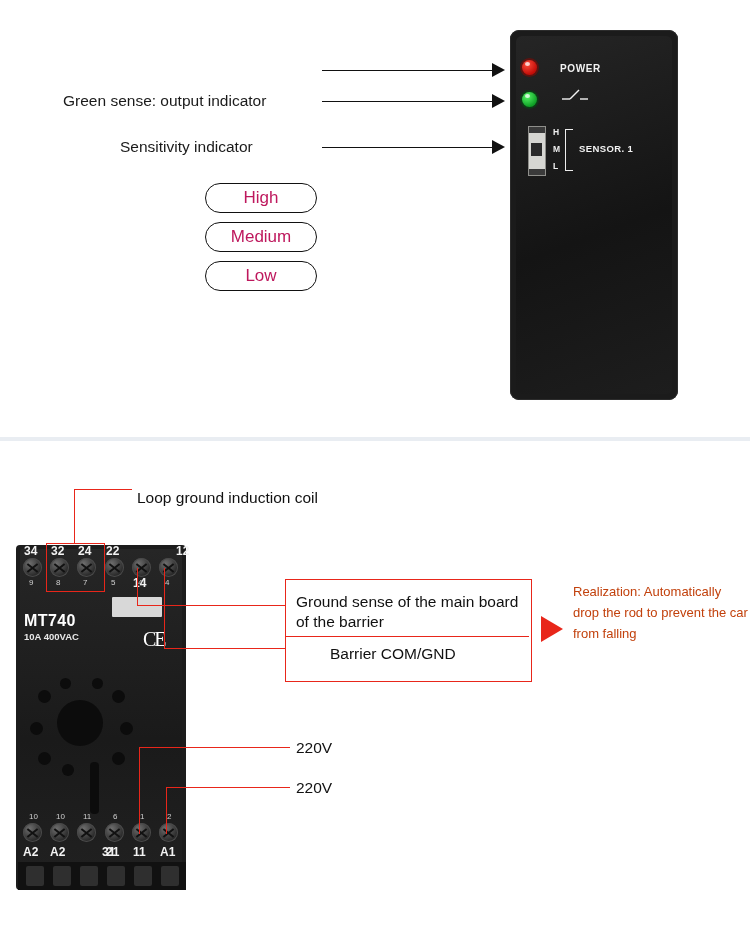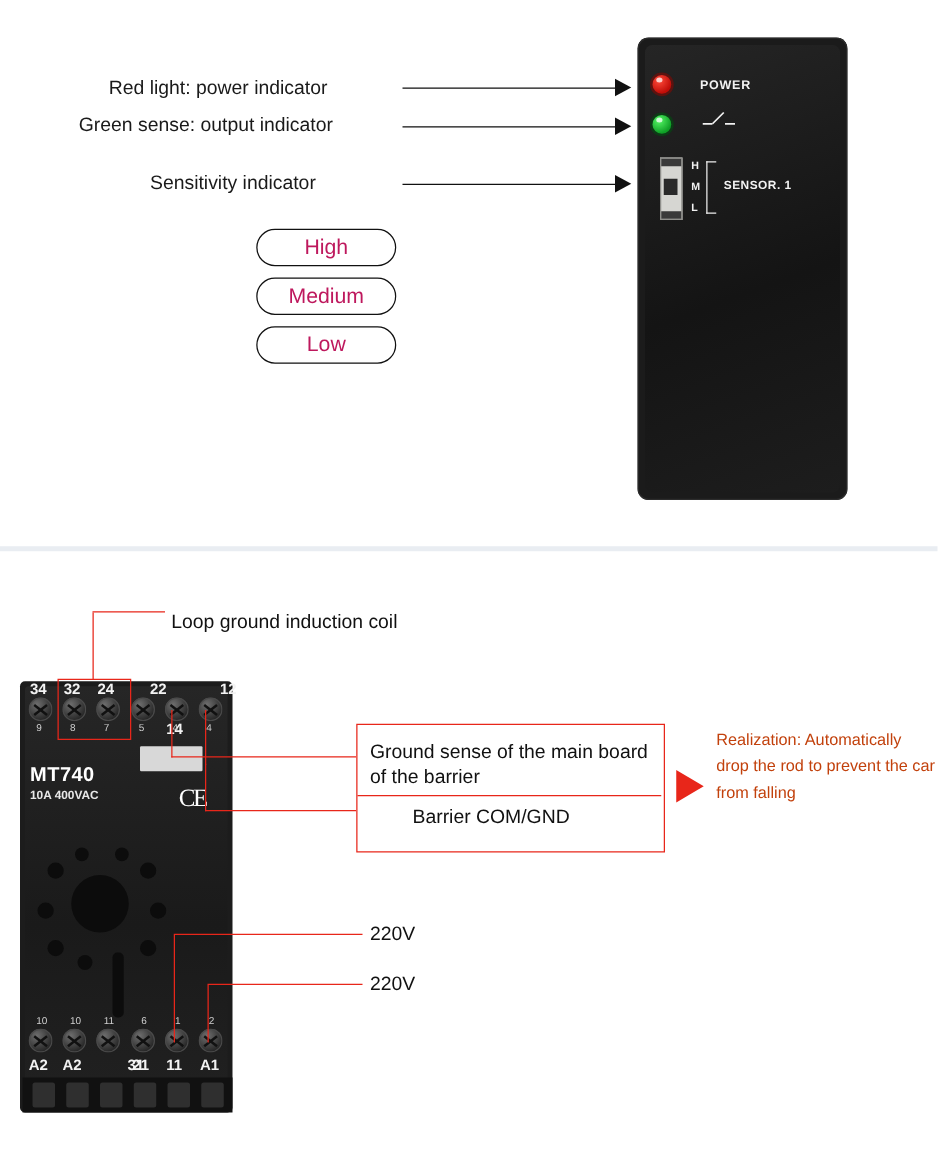--- a/index.html
+++ b/index.html
@@ -441,21 +441,20 @@
     <div class="slider-knob"></div>
     <div class="cap-bot"></div>
   </div>
 
   <div class="dip-tick" id="tick-h">H</div>
   <div class="dip-tick" id="tick-m">M</div>
   <div class="dip-tick" id="tick-l">L</div>
   <div class="bracket"></div>
   <div class="label-sensor">SENSOR. 1</div>
 
-  <div class="callout-text" id="callout-red">Red light: power indicator</div>
   <div class="callout-text" id="callout-green">Green sense: output indicator</div>
   <div class="callout-text" id="callout-sens">Sensitivity indicator</div>
 
   <div class="lead" id="lead-red"></div>
   <div class="lead" id="lead-green"></div>
   <div class="lead" id="lead-sens"></div>
 
   <div class="arrow-head" id="arrow-red"></div>
   <div class="arrow-head" id="arrow-green"></div>
   <div class="arrow-head" id="arrow-sens"></div>
@@ -485,21 +484,21 @@
 <div class="vent-slot"></div>
 
 <div class="sticker"></div>
 <div class="model-name">MT740</div>
 <div class="model-rating">10A 400VAC</div>
 <div class="ce-mark">CE</div>
 
 <div class="term-label" style="left:24px;  top:544px;">34</div>
 <div class="term-label" style="left:51px;  top:544px;">32</div>
 <div class="term-label" style="left:78px;  top:544px;">24</div>
-<div class="term-label" style="left:120px; top:544px;">22</div>
+<div class="term-label" style="left:106px; top:544px;">22</div>
 <div class="term-label" style="left:133px; top:576px;">14</div>
 <div class="term-label" style="left:176px; top:544px;">12</div>
 
 <div class="screw" style="left:23px;  top:558px;"></div>
 <div class="screw" style="left:50px;  top:558px;"></div>
 <div class="screw" style="left:77px;  top:558px;"></div>
 <div class="screw" style="left:105px; top:558px;"></div>
 <div class="screw" style="left:132px; top:558px;"></div>
 <div class="screw" style="left:159px; top:558px;"></div>
 

